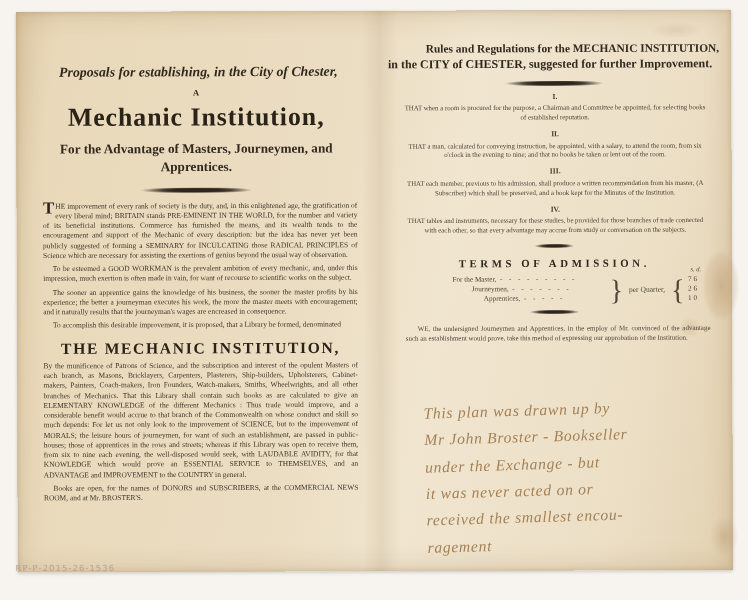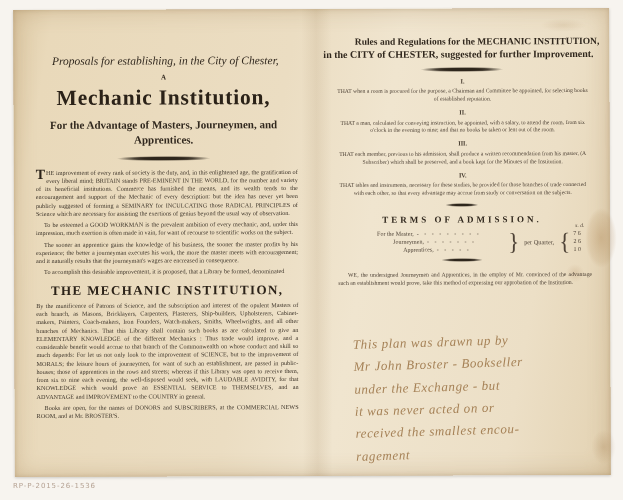--- a/index.html
+++ b/index.html
@@ -20,21 +20,21 @@
   }
   .stain{position:absolute;border-radius:50%;pointer-events:none;}
   .stain1{left:566px;top:190px;width:42px;height:80px;background:radial-gradient(closest-side,rgba(150,100,40,0.28),rgba(150,100,40,0.10) 60%,transparent 75%);}
   .stain2{left:572px;top:415px;width:34px;height:48px;background:radial-gradient(closest-side,rgba(140,92,40,0.20),transparent 72%);}
   .stain3{left:548px;top:252px;width:26px;height:26px;background:radial-gradient(closest-side,rgba(150,100,50,0.16),transparent 70%);}
   .stain4{left:520px;top:8px;width:60px;height:18px;background:radial-gradient(closest-side,rgba(140,100,50,0.12),transparent 75%);}
 
   .page{position:absolute;top:0;height:100%;}
   .page-left{left:0;width:300px;}
   .page-right{left:300px;width:296px;}
-  .tagline{margin:45px 8px 0 12px;text-align:center;font-style:italic;font-weight:normal;font-size:11.5px;color:#31281e;}
+  .tagline{margin:45px 8px 0 12px;text-align:center;font-style:italic;font-weight:bold;font-size:11.5px;color:#31281e;}
   .article-a{margin-top:7px;text-align:center;font-size:7px;font-weight:bold;color:#31281e;}
   .main-title{margin:4px 0 0;text-align:center;font-size:21.5px;font-weight:bold;letter-spacing:0.8px;color:#2a211763;color:#2b2218;}
   .subtitle{text-align:center;font-size:11px;font-weight:bold;color:#31281e;}
   .subtitle-1{margin-top:8px;}
   .subtitle-2{margin-top:3px;}
   .swell{height:3.5px;background:radial-gradient(ellipse 50% 100% at center,#2e261c 30%,rgba(46,38,28,0.85) 45%,transparent 72%);}
   .swell-wide{width:130px;margin:11px auto 0;}
   .r-swell{width:115px;margin:8px auto 0;}
   .swell-small{width:46px;height:3px;margin:6px auto 0;}
   .swell-terms{width:58px;height:3px;margin:5px auto 0;}
@@ -62,21 +62,21 @@
   .sd{position:absolute;top:-8px;left:2px;font-style:italic;font-size:5.5px;white-space:nowrap;}
   .pledge{margin:9px 18px 0 24px;font-size:5.8px;line-height:1.42;text-align:justify;text-indent:10px;color:#4f4337;}
 
   .handnote{
     position:absolute;left:40px;top:322px;width:230px;
     transform:rotate(-1.5deg);
     font-style:italic;font-size:13px;line-height:1.72;letter-spacing:0.6px;
     color:rgba(158,120,76,0.92);
   }
   .pencil-label{
-    position:absolute;left:13px;top:482px;
+    position:absolute;left:13px;top:470px;
     font-family:"DejaVu Sans",sans-serif;
     font-size:7px;letter-spacing:0.9px;color:#b5a293;
   }
 </style>
 </head>
 <body>
 
 <div class="paper">
   <div class="fold"></div>
   <div class="stain stain1"></div>

